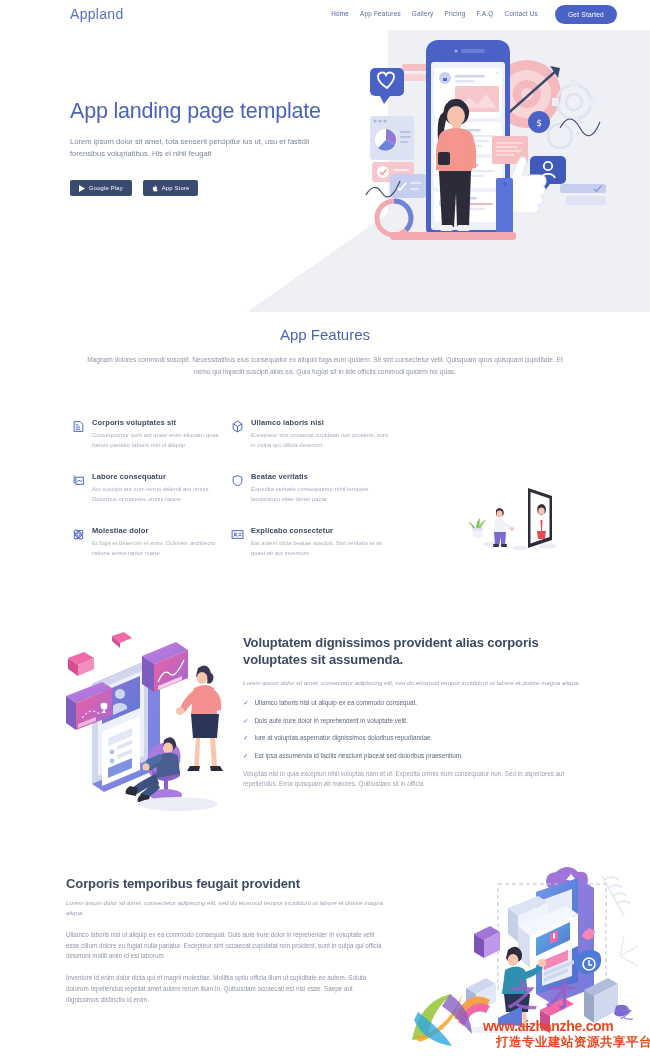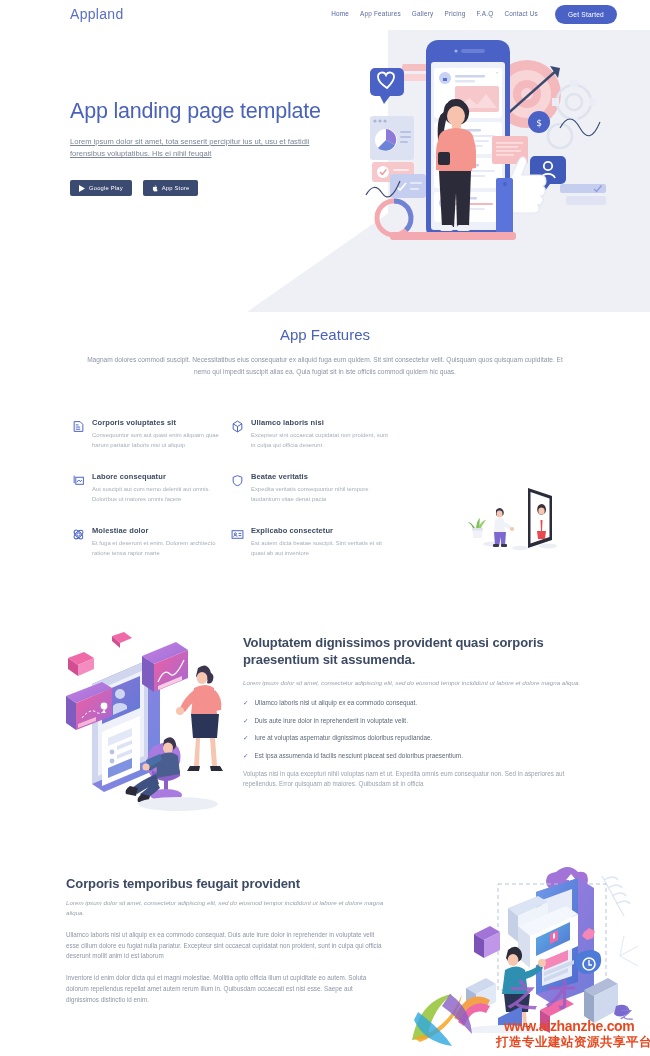--- a/index.html
+++ b/index.html
@@ -48,21 +48,21 @@
   .hero-diag2 {
     position: absolute; right: 0; top: 0; width: 262px; height: 282px;
     background: #eef0f6;
   }
   .hero-text { position: absolute; left: 70px; top: 68px; width: 270px; z-index: 5; }
   .hero-title {
     font-size: 21.5px; line-height: 1.25; color: #4b62b9; font-weight: 400;
     letter-spacing: -.2px;
   }
   .hero-sub {
-    margin-top: 11px; font-size: 7.6px; line-height: 1.62; color: #7b8699; text-decoration: underline;
+    margin-top: 11px; font-size: 7.6px; line-height: 1.62; color: #7b8699;
   }
   .hero-btns { margin-top: 20px; display: flex; gap: 11px; }
   .store-btn {
     height: 16px; padding: 0 9px; border-radius: 2px;
     background: #3b4a70; color: #fff; font-size: 5.8px;
     display: flex; align-items: center; gap: 4px; letter-spacing: .2px;
     border: none; cursor: pointer;
   }
   .store-btn svg { display:block; }
 
@@ -115,21 +115,21 @@
   .bottom { position: absolute; top: 876px; left: 0; width: 650px; height: 180px; }
   .bot-left { position: absolute; left: 66px; top: 0; width: 320px; }
   .bot-h { font-size: 13px; color: #3c4a63; font-weight: bold; letter-spacing: -.1px; }
   .bot-lead { margin-top: 7px; font-size: 6.2px; line-height: 1.68; color: #9aa1b0; font-style: italic; }
   .bot-p { margin-top: 11px; font-size: 6.3px; line-height: 1.72; color: #8d95a6; }
   .bot-ill { position: absolute; right: 8px; top: -18px; width: 190px; height: 175px; }
 
   
   .watermark { position: absolute; right: 4px; bottom: 2px; width: 246px; height: 72px; z-index: 60; }
   .wm-text {
-    position: absolute; left: 104px; bottom: 20px;
+    position: absolute; left: 83px; bottom: 20px;
     font-size: 14px; color: #e8481f; font-weight: bold; letter-spacing: -.3px;
     white-space: nowrap;
     text-align: right;
   }
   .wm-text2 {
     position: absolute; left: 96px; bottom: 3px;
     font-size: 12.5px; color: #e8481f; font-weight: bold; letter-spacing: .5px;
     white-space: nowrap;
   }
   .wm-cn {
@@ -554,21 +554,21 @@
           <path d="M138 110 l4 0 l-1 28 h-5z" fill="#f6c6b0"></path>
           <path d="M152 110 l5 0 l2 28 h-5z" fill="#f6c6b0"></path>
           <path d="M132 138 h10 l-1 5 h-12z" fill="#2b2b3a"></path>
           <path d="M152 138 h10 l3 5 h-12z" fill="#2b2b3a"></path>
         </g>
         <ellipse cx="120" cy="176" rx="40" ry="7" fill="#eceef6"></ellipse>
       </svg>
     </div>
 
     <div class="split-right">
-      <div class="split-h">Voluptatem dignissimos provident quasi corporis praesentium sit assumenda.</div>
+      <div class="split-h">Voluptatem dignissimos provident alias corporis voluptates sit assumenda.</div>
       <div class="split-lead">Lorem ipsum dolor sit amet, consectetur adipiscing elit, sed do eiusmod tempor incididunt ut labore et dolore magna aliqua.</div>
       <ul class="check-list">
         <li>
           <span class="chk">✓</span>
           <span>Ullamco laboris nisi ut aliquip ex ea commodo consequat.</span>
         </li>
         <li>
           <span class="chk">✓</span>
           <span>Duis aute irure dolor in reprehenderit in voluptate velit.</span>
         </li>

